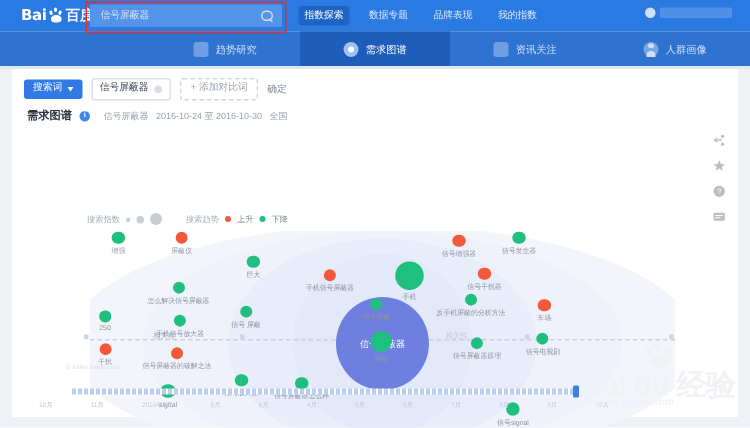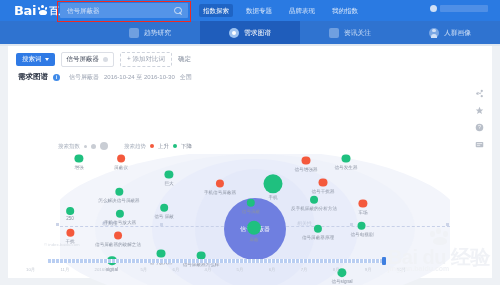--- a/index.html
+++ b/index.html
@@ -7,21 +7,21 @@
     width:500px;height:285px;overflow:hidden;
     font-family:"Liberation Sans","DejaVu Sans",sans-serif;
     background:#ffffff;
     -webkit-font-smoothing:antialiased;
   }
   .app{position:relative;width:500px;height:285px;overflow:hidden;background:#eef1f5;}
 
   
   .hdr{position:absolute;left:0;top:0;width:500px;height:21px;background:#2a7ae2;}
   .logo{position:absolute;left:14px;top:4px;height:13px;display:flex;align-items:center;gap:1px;}
-  .logo-bai{font-size:13px;font-weight:bold;color:#fff;letter-spacing:-.3px;line-height:10px;font-family:"DejaVu Sans",sans-serif;}
+  .logo-bai{font-size:10px;font-weight:bold;color:#fff;letter-spacing:-.3px;line-height:10px;font-family:"DejaVu Sans",sans-serif;}
   .paw{width:11px;height:11px;position:relative;display:inline-block;}
   .paw i{position:absolute;background:#fff;border-radius:50%;}
   .paw i:nth-child(1){width:2.4px;height:3px;left:1px;top:1.5px;transform:rotate(-20deg);}
   .paw i:nth-child(2){width:2.4px;height:3px;left:4.2px;top:.4px;}
   .paw i:nth-child(3){width:2.4px;height:3px;left:7.4px;top:1.5px;transform:rotate(20deg);}
   .paw i:nth-child(4){width:7.5px;height:5.2px;left:1.8px;top:5px;border-radius:50% 50% 45% 45%;}
   .logo-cn{font-size:9.5px;font-weight:bold;color:#fff;line-height:10px;opacity:.95;}
 
   .search-wrap{position:absolute;left:60px;top:3px;width:128px;height:15px;}
   .search-box{position:absolute;inset:0;background:#5494e8;border-radius:1px;}

